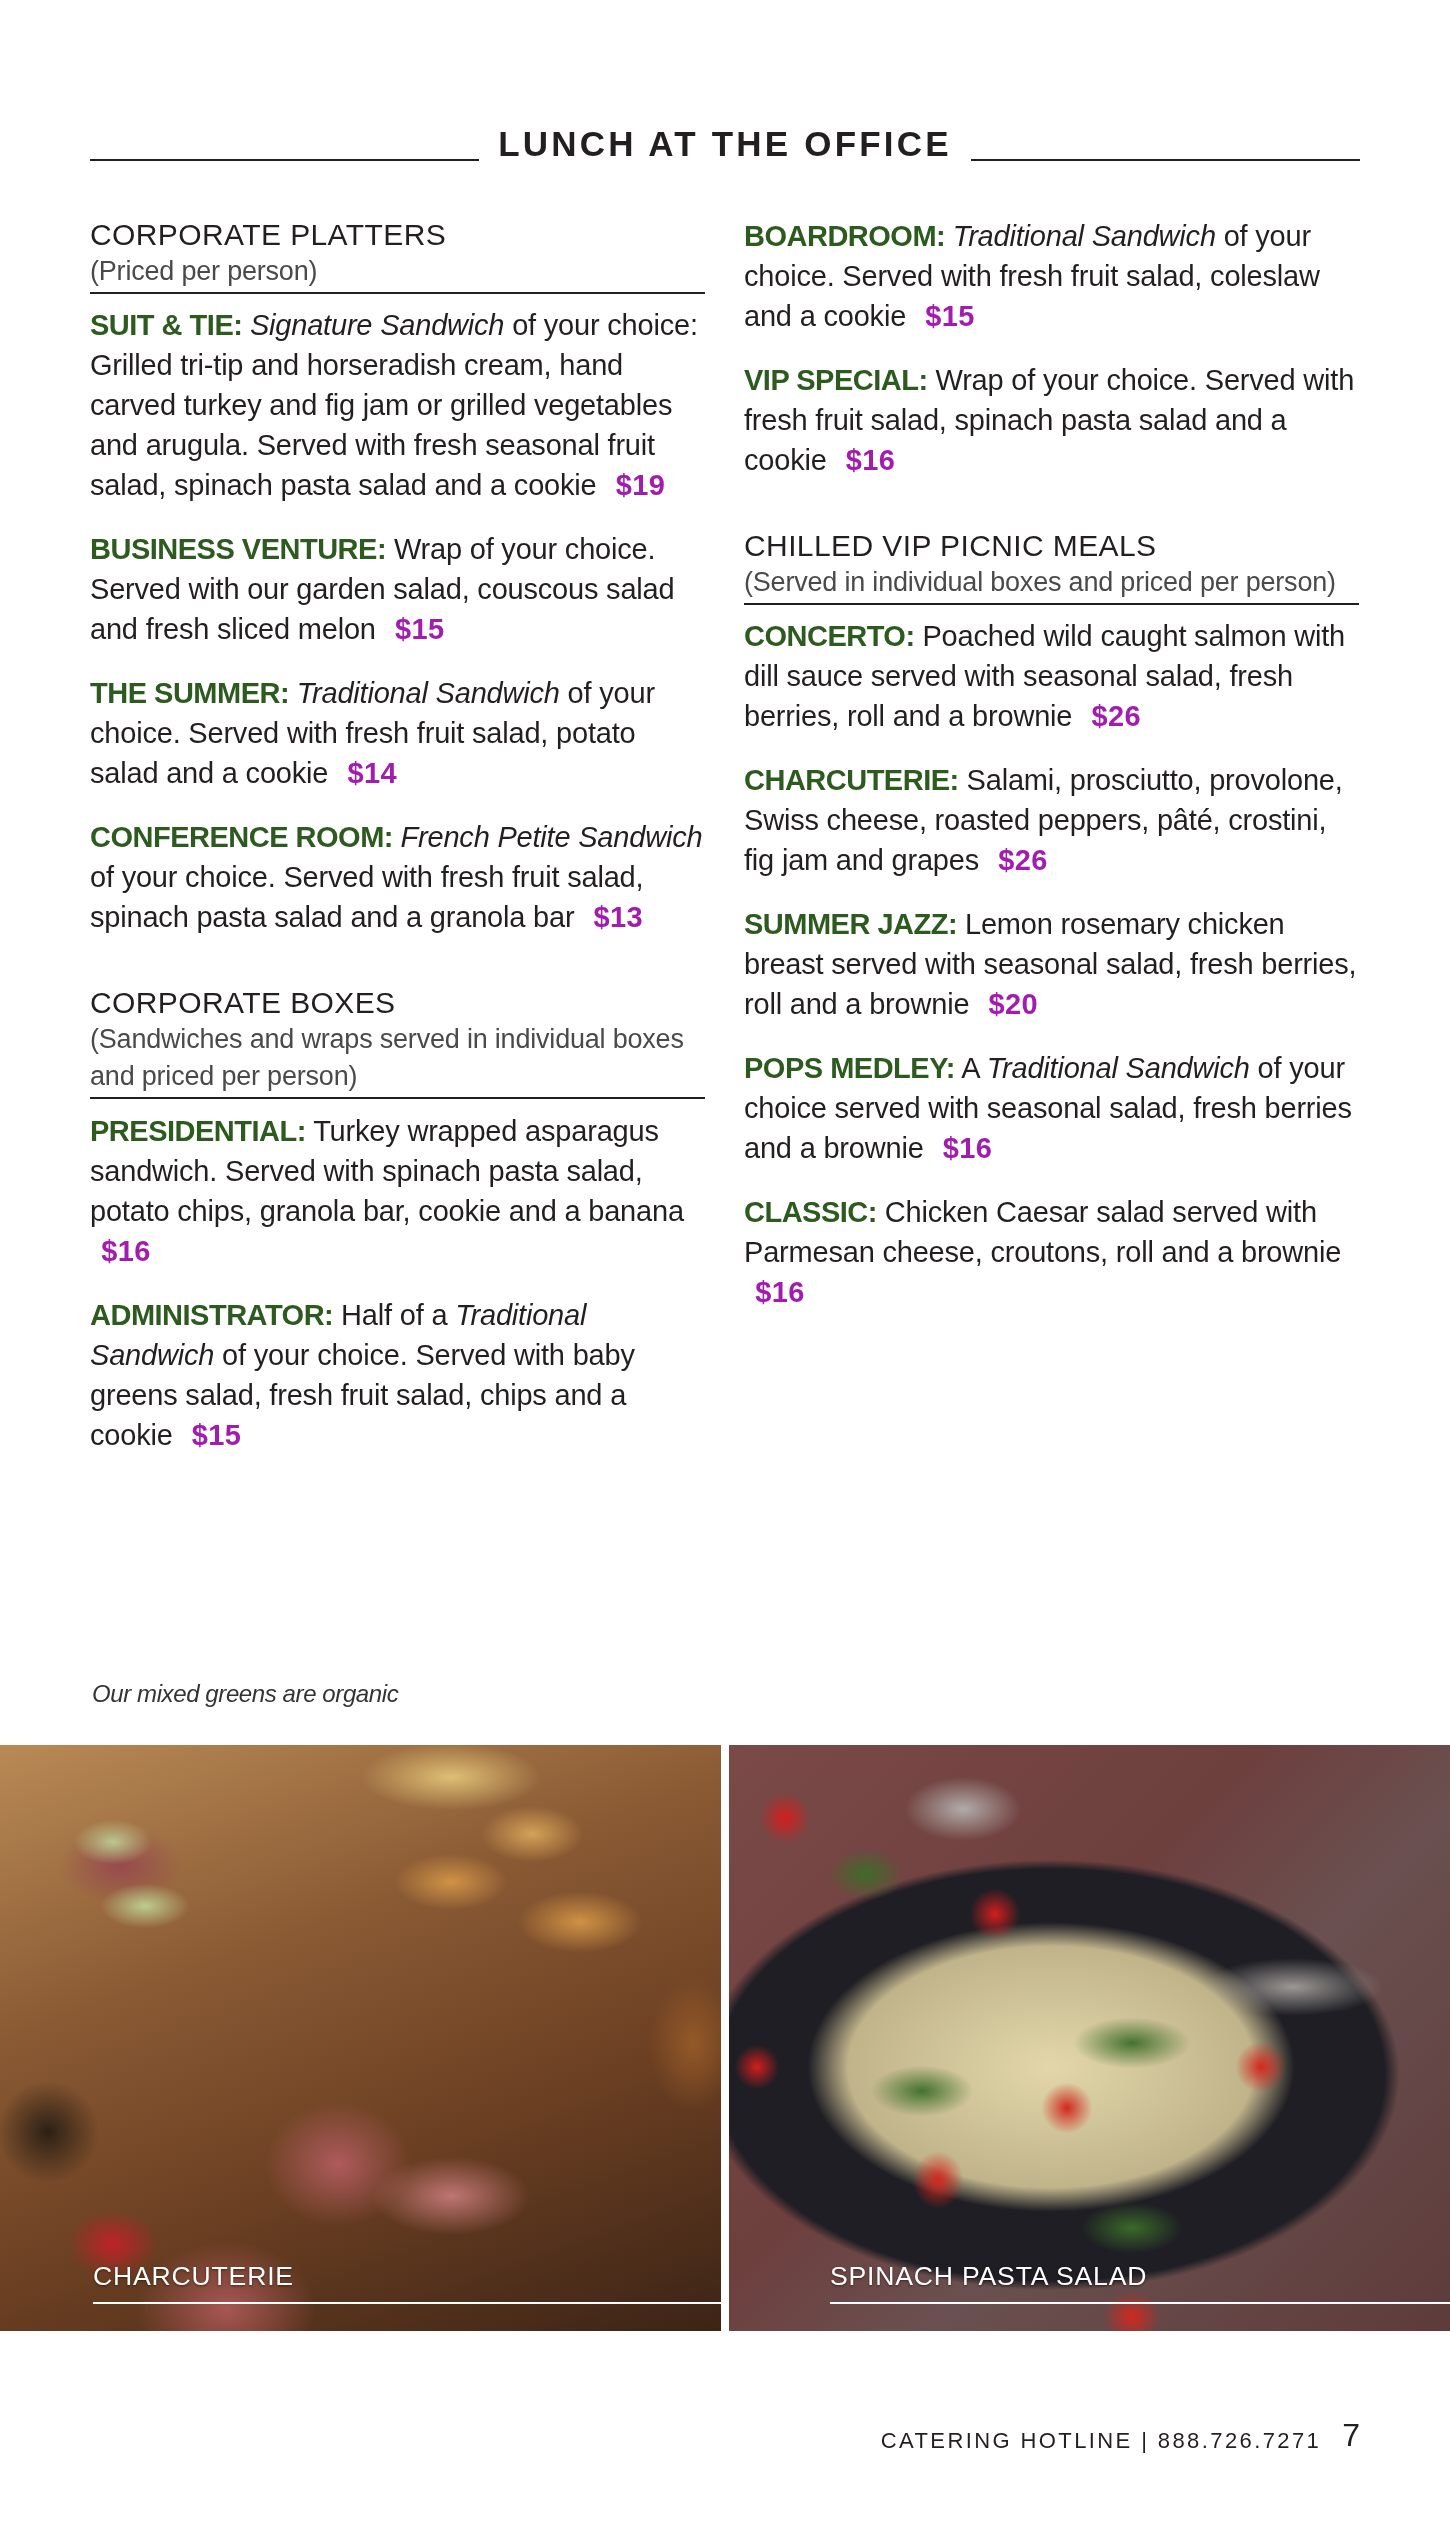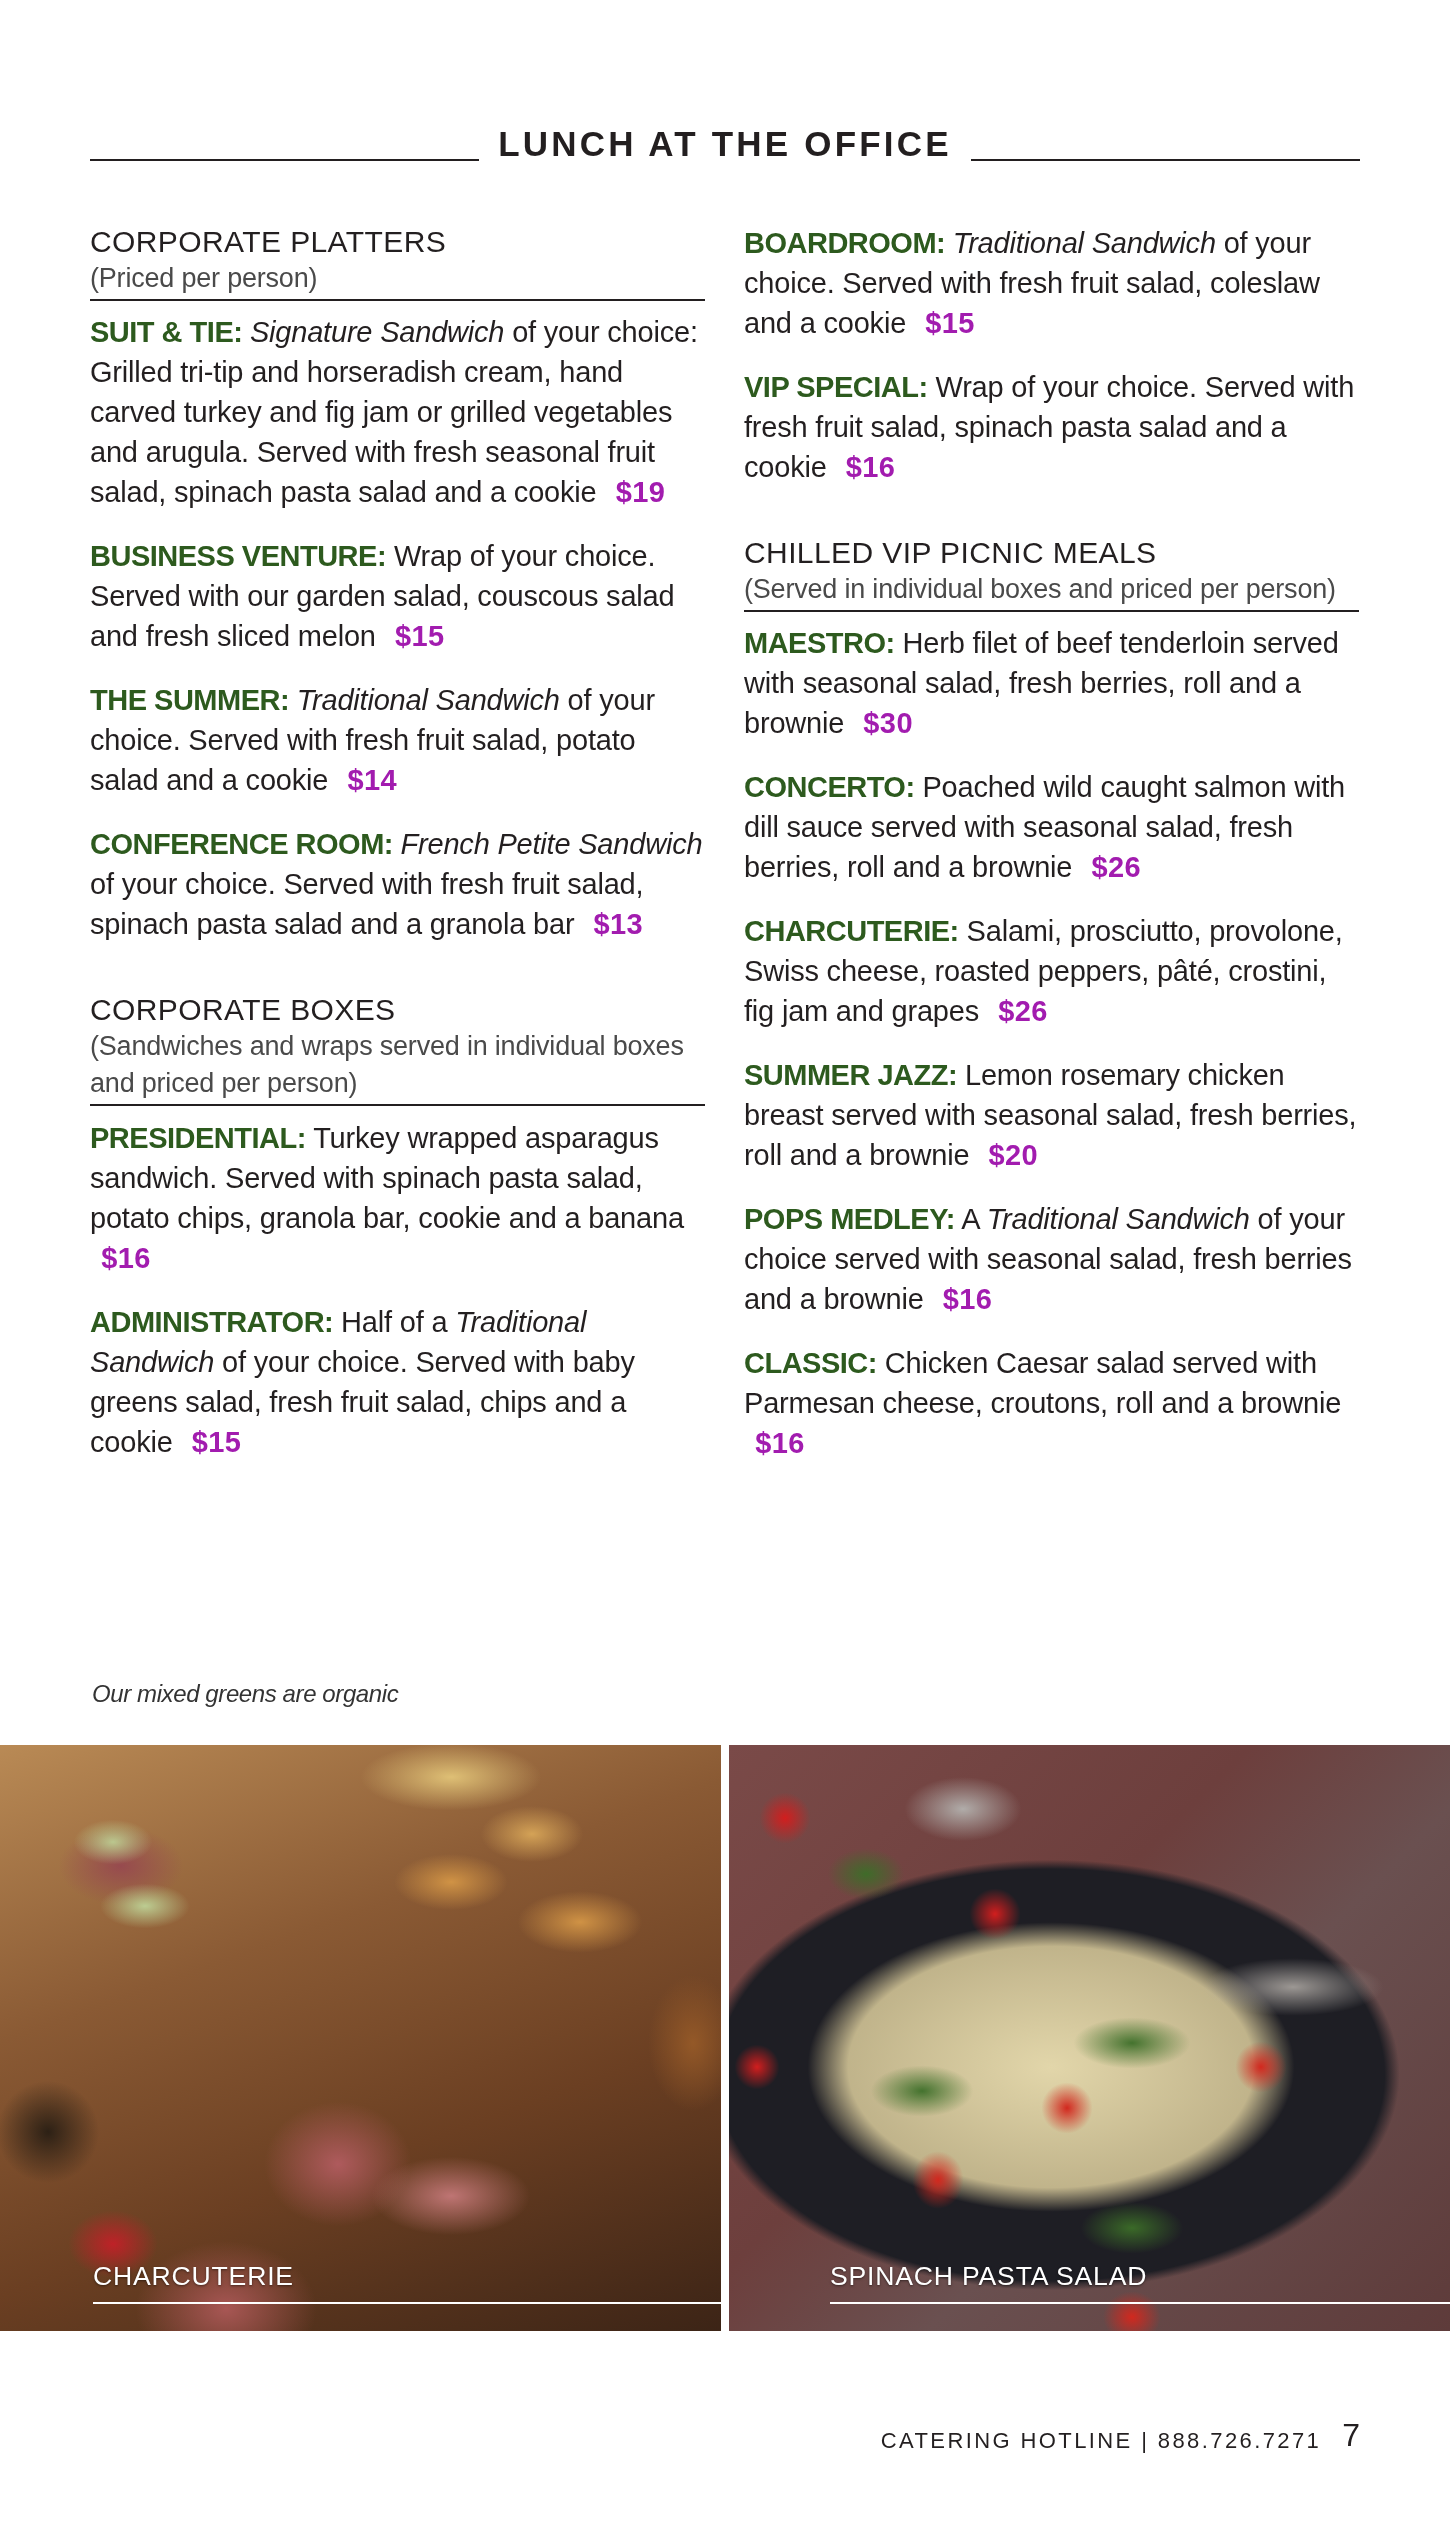--- a/index.html
+++ b/index.html
@@ -5,21 +5,21 @@
   * { box-sizing: border-box; margin: 0; padding: 0; }
   html, body { width: 1450px; height: 2538px; background: #ffffff; overflow: hidden; }
   body { position: relative; font-family: "Liberation Sans", "DejaVu Sans", sans-serif; color: #231f20; }
 
   
   .page-title-row { position: absolute; top: 121px; left: 90px; width: 1270px; height: 40px; display: flex; align-items: flex-end; }
   .title-rule { flex: 1; height: 2.4px; background: #231f20; }
   .page-title { padding: 0 19.3px; font-size: 35px; font-weight: 700; letter-spacing: 3.2px; white-space: nowrap; line-height: 1; }
 
   
-  .col { position: absolute; top: 223px; width: 615px; }
+  .col { position: absolute; top: 216px; width: 615px; }
   .col-left { left: 90px; }
   .col-right { left: 744px; }
 
   .section { margin-bottom: 0; }
   .section-head { font-size: 30px; font-weight: 400; letter-spacing: 0.4px; line-height: 37px; color: #231f20; }
   .section-sub { font-size: 27px; font-weight: 300; line-height: 37px; color: #4a4a4a; letter-spacing: -0.2px; }
   .section-rule { height: 2.4px; background: #231f20; margin: 1.6px 0 11.3px 0; }
 
   .item { font-size: 29px; line-height: 40px; color: #231f20; letter-spacing: -0.2px; }
   .item + .item { margin-top: 24px; }
@@ -147,24 +147,20 @@
   </div>
 
   <div class="section-gap"></div>
 
   <div class="section">
     <div class="section-head">CHILLED VIP PICNIC MEALS</div>
     <div class="section-sub">(Served in individual boxes and priced per person)</div>
     <div class="section-rule"></div>
 
     <div class="item">
-      <span class="name">MAESTRO:</span><span> Herb filet of beef tenderloin served with seasonal salad, fresh berries, roll and a brownie</span>
-      <span class="price">$30</span>
-    </div>
-    <div class="item">
       <span class="name">CONCERTO:</span><span> Poached wild caught salmon with dill sauce served with seasonal salad, fresh berries, roll and a brownie</span>
       <span class="price">$26</span>
     </div>
     <div class="item">
       <span class="name">CHARCUTERIE:</span><span> Salami, prosciutto, provolone, Swiss cheese, roasted peppers, pâté, crostini, fig jam and grapes</span>
       <span class="price">$26</span>
     </div>
     <div class="item">
       <span class="name">SUMMER JAZZ:</span><span> Lemon rosemary chicken breast served with seasonal salad, fresh berries, roll and a brownie</span>
       <span class="price">$20</span>

